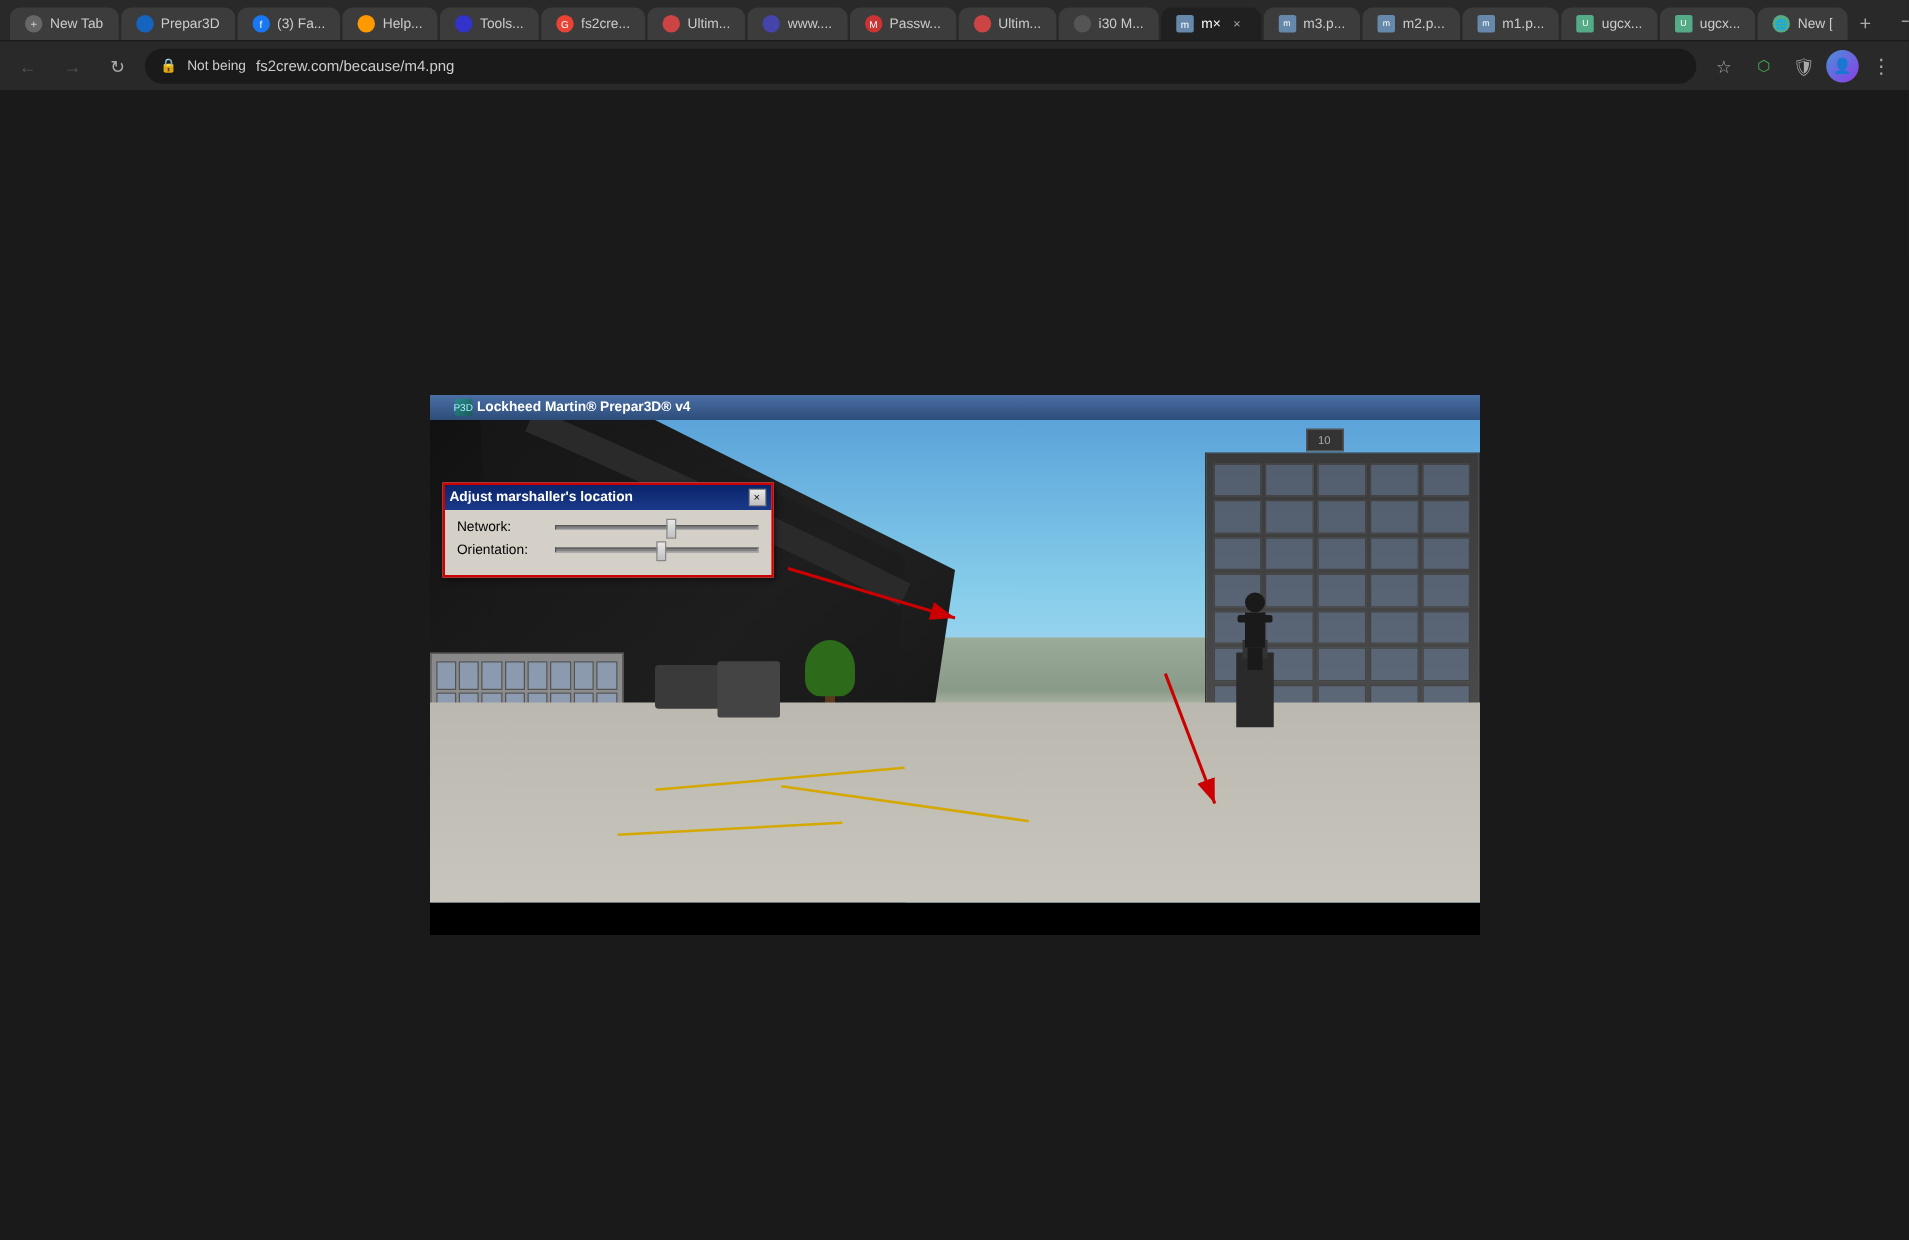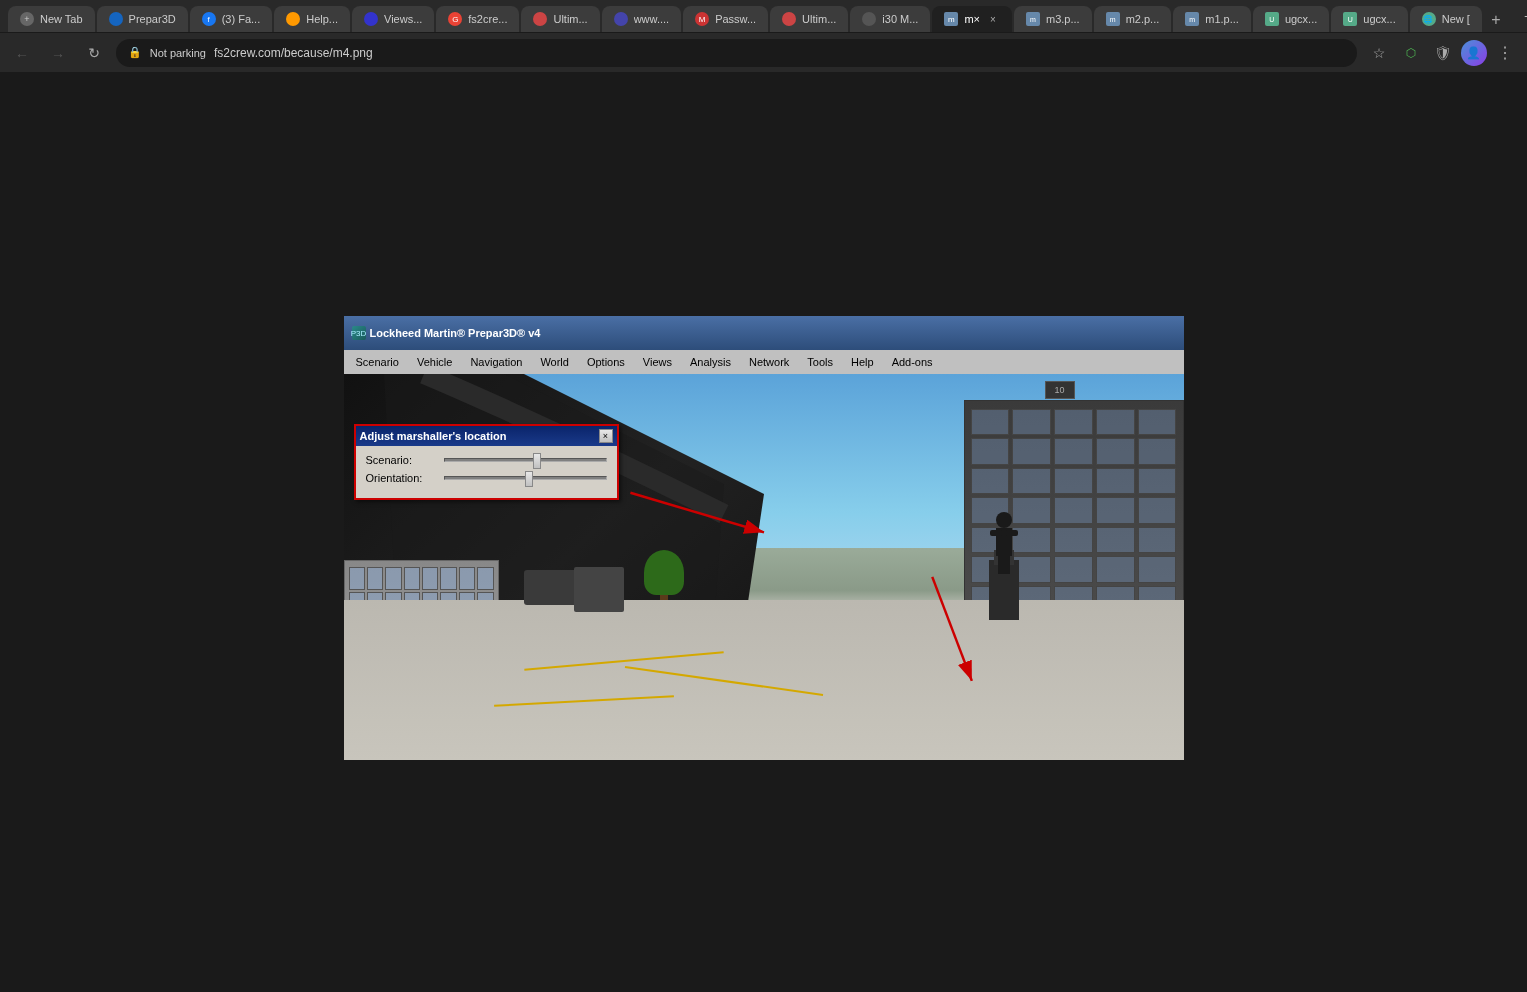--- a/index.html
+++ b/index.html
@@ -206,25 +206,25 @@
     
     .sim-window {
       width: 840px;
       height: 432px;
       position: relative;
       background: #000;
     }
 
     
     .sim-title-bar {
-      height: 34px;
+      height: 20px;
       background: linear-gradient(to bottom, #4a6fa5, #2d4d7a);
       display: flex;
       align-items: center;
-      padding: 0 8px;
+      padding: 0 20px;
       gap: 6px;
     }
 
     .sim-title-icon {
       width: 14px;
       height: 14px;
       background: #6aa;
       font-size: 9px;
       display: flex;
       align-items: center;
@@ -403,21 +403,21 @@
         <span class="tab-label">(3) Fa...</span>
       </div>
 
       <div class="tab">
         <div class="tab-favicon" style="background:#f90;"></div>
         <span class="tab-label">Help...</span>
       </div>
 
       <div class="tab">
         <div class="tab-favicon" style="background:#33c;"></div>
-        <span class="tab-label">Views...</span>
+        <span class="tab-label">Tools...</span>
       </div>
 
       <div class="tab">
         <div class="tab-favicon" style="background:#ea4335;font-size:8px;color:white;display:flex;align-items:center;justify-content:center;">G</div>
         <span class="tab-label">fs2cre...</span>
       </div>
 
       <div class="tab">
         <div class="tab-favicon" style="background:#c44;"></div>
         <span class="tab-label">Ultim...</span>
@@ -488,21 +488,21 @@
     </div>
   </div>
 
   <div class="address-bar">
     <div class="nav-btn disabled">←</div>
     <div class="nav-btn disabled">→</div>
     <div class="nav-btn">↻</div>
 
     <div class="address-input">
       <span class="lock-icon">🔒</span>
-      <span style="font-size:11px;color:#ccc;">Not parking</span>
+      <span style="font-size:11px;color:#ccc;">Not being</span>
       <span style="color:#ccc;font-size:12px;">fs2crew.com/because/m4.png</span>
     </div>
 
     <div class="toolbar-right">
       <div class="toolbar-btn">☆</div>
       <div class="toolbar-btn" style="color:#4caf50;font-size:12px;">⬡</div>
       <div class="toolbar-btn">🛡</div>
       <div class="profile-avatar">👤</div>
       <div class="toolbar-btn" style="font-size:16px;">⋮</div>
     </div>
@@ -512,33 +512,20 @@
 
     <div class="sim-window">
 
       <div class="sim-title-bar">
         <div style="display:flex;align-items:center;gap:4px;">
           <div class="sim-title-icon" style="background:linear-gradient(135deg,#2a8a8a,#1a5a5a);border-radius:2px;font-size:8px;color:#aef;">P3D</div>
           <span class="sim-title-text">Lockheed Martin® Prepar3D® v4</span>
         </div>
       </div>
 
-      <div class="sim-menu-bar">
-        <span class="sim-menu-item">Scenario</span>
-        <span class="sim-menu-item">Vehicle</span>
-        <span class="sim-menu-item">Navigation</span>
-        <span class="sim-menu-item">World</span>
-        <span class="sim-menu-item">Options</span>
-        <span class="sim-menu-item">Views</span>
-        <span class="sim-menu-item">Analysis</span>
-        <span class="sim-menu-item">Network</span>
-        <span class="sim-menu-item">Tools</span>
-        <span class="sim-menu-item">Help</span>
-        <span class="sim-menu-item">Add-ons</span>
-      </div>
 
       <div class="sim-content">
 
         <div class="sky"></div>
 
         <div class="tarmac"></div>
 
         <div style="position:absolute;top:0;left:0;width:420px;height:100%;overflow:hidden;pointer-events:none;">
 
           <svg width="420" height="390" style="position:absolute;top:0;left:0;" viewBox="0 0 420 390">
@@ -677,21 +664,21 @@
         <div style="position:absolute;bottom:155px;left:180px;width:75px;height:35px;background:#3a3a3a;border-radius:3px;"></div>
         <div style="position:absolute;bottom:148px;left:230px;width:50px;height:45px;background:#444;border-radius:2px;"></div>
 
         <div class="dialog-box">
           <div class="dialog-title-bar">
             <span class="dialog-title-text">Adjust marshaller's location</span>
             <div class="dialog-close-btn">×</div>
           </div>
           <div class="dialog-content">
             <div class="dialog-row">
-              <span class="dialog-label">Scenario:</span>
+              <span class="dialog-label">Network:</span>
               <div class="slider-track" style="flex:1;position:relative;height:4px;background:#808080;border:1px inset #aaa;">
                 <div class="slider-thumb" style="position:absolute;left:55%;width:8px;height:16px;background:linear-gradient(to bottom,#e8e8e8,#c0c0c0);border:1px solid #888;top:-6px;cursor:pointer;"></div>
               </div>
             </div>
             <div class="dialog-row">
               <span class="dialog-label">Orientation:</span>
               <div class="slider-track" style="flex:1;position:relative;height:4px;background:#808080;border:1px inset #aaa;">
                 <div class="slider-thumb" style="position:absolute;left:50%;width:8px;height:16px;background:linear-gradient(to bottom,#e8e8e8,#c0c0c0);border:1px solid #888;top:-6px;cursor:pointer;"></div>
               </div>
             </div>

